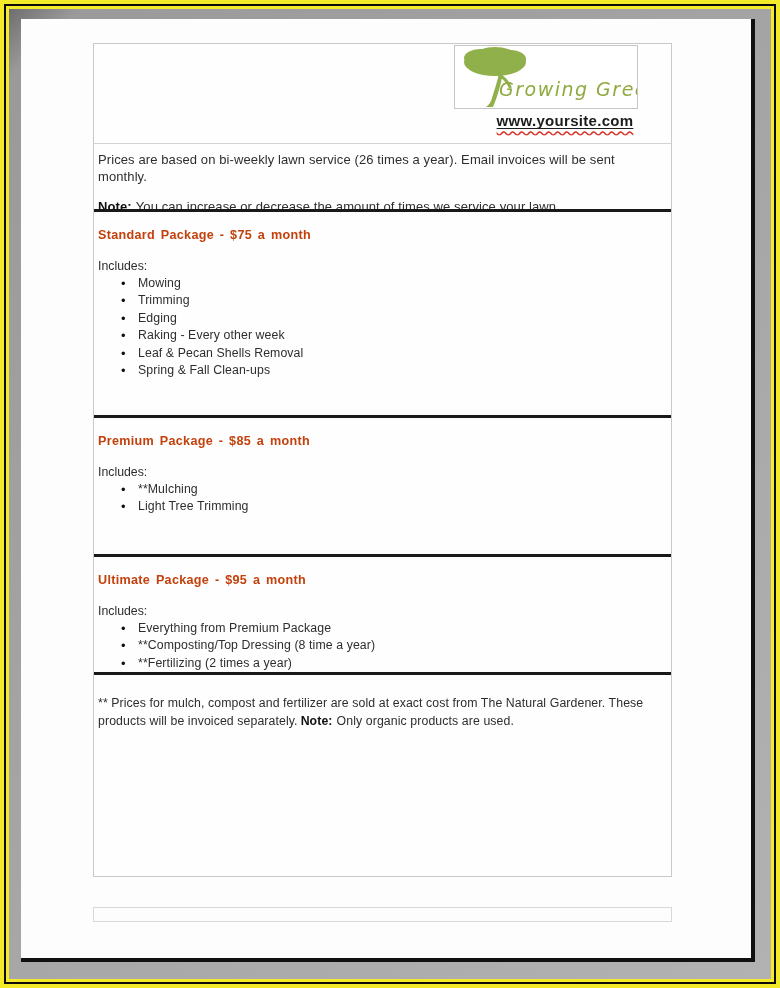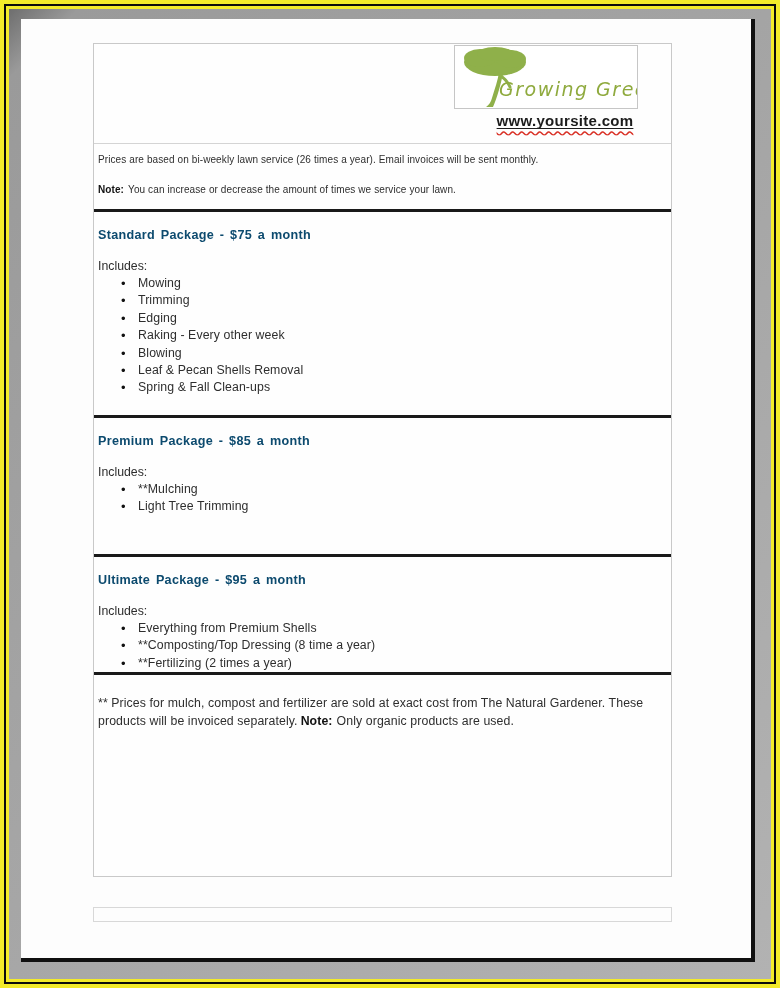--- a/index.html
+++ b/index.html
@@ -66,34 +66,34 @@
     text-decoration-skip-ink: none;
   }
   .squiggle .urltext {
     text-decoration: underline solid #1c1c1c;
     text-underline-offset: 2px;
   }
   .row-intro {
     height: 68px;
     border-bottom: 3px solid #191919;
     padding: 7px 8px 0 4px;
-    font-size: 10px;
+    font-size: 13px;
   }
   .row-intro p { margin: 0 0 13px 0; line-height: 17px; letter-spacing: 0.1px; }
   .row-pkg {
     border-bottom: 3px solid #191919;
     padding: 16px 8px 0 4px;
     font-size: 12.3px;
   }
   .row-pkg-standard { height: 206px; }
   .row-pkg-premium  { height: 139px; }
   .row-pkg-ultimate { height: 118px; }
   .pkg-title {
     margin: 0 0 16px 0;
-    font-size: 12.6px; font-weight: bold; color: #0c4a6e;
+    font-size: 12.6px; font-weight: bold; color: #c2410c;
     letter-spacing: 0.3px; word-spacing: 2px;
   }
   .includes { margin: 0 0 1px 0; line-height: 16px; }
   ul.pkg-items { margin: 0; padding: 0; list-style: none; }
   ul.pkg-items li {
     position: relative;
     padding-left: 40px;
     line-height: 17.4px;
     letter-spacing: 0.1px;
   }
@@ -152,40 +152,39 @@
         </div>
 
         <div class="row row-pkg row-pkg-standard">
           <p class="pkg-title">Standard Package - $75 a month</p>
           <p class="includes">Includes:</p>
           <ul class="pkg-items">
             <li>Mowing</li>
             <li>Trimming</li>
             <li>Edging</li>
             <li>Raking - Every other week</li>
-            <li>Blowing</li>
             <li>Leaf &amp; Pecan Shells Removal</li>
             <li>Spring &amp; Fall Clean-ups</li>
           </ul>
         </div>
 
         <div class="row row-pkg row-pkg-premium">
           <p class="pkg-title">Premium Package - $85 a month</p>
           <p class="includes">Includes:</p>
           <ul class="pkg-items">
             <li>**Mulching</li>
             <li>Light Tree Trimming</li>
           </ul>
         </div>
 
         <div class="row row-pkg row-pkg-ultimate">
           <p class="pkg-title">Ultimate Package - $95 a month</p>
           <p class="includes">Includes:</p>
           <ul class="pkg-items">
-            <li>Everything from Premium Shells</li>
+            <li>Everything from Premium Package</li>
             <li>**Composting/Top Dressing (8 time a year)</li>
             <li>**Fertilizing (2 times a year)</li>
           </ul>
         </div>
 
         <div class="row row-footnote">
           <p><span class="note-gap">** Prices for mulch, compost and fertilizer are sold at exact cost from The Natural Gardener. These products will be invoiced separately.</span><b class="note-label">Note:</b><span>Only organic products are used.</span></p>
         </div>
 
       </div>

